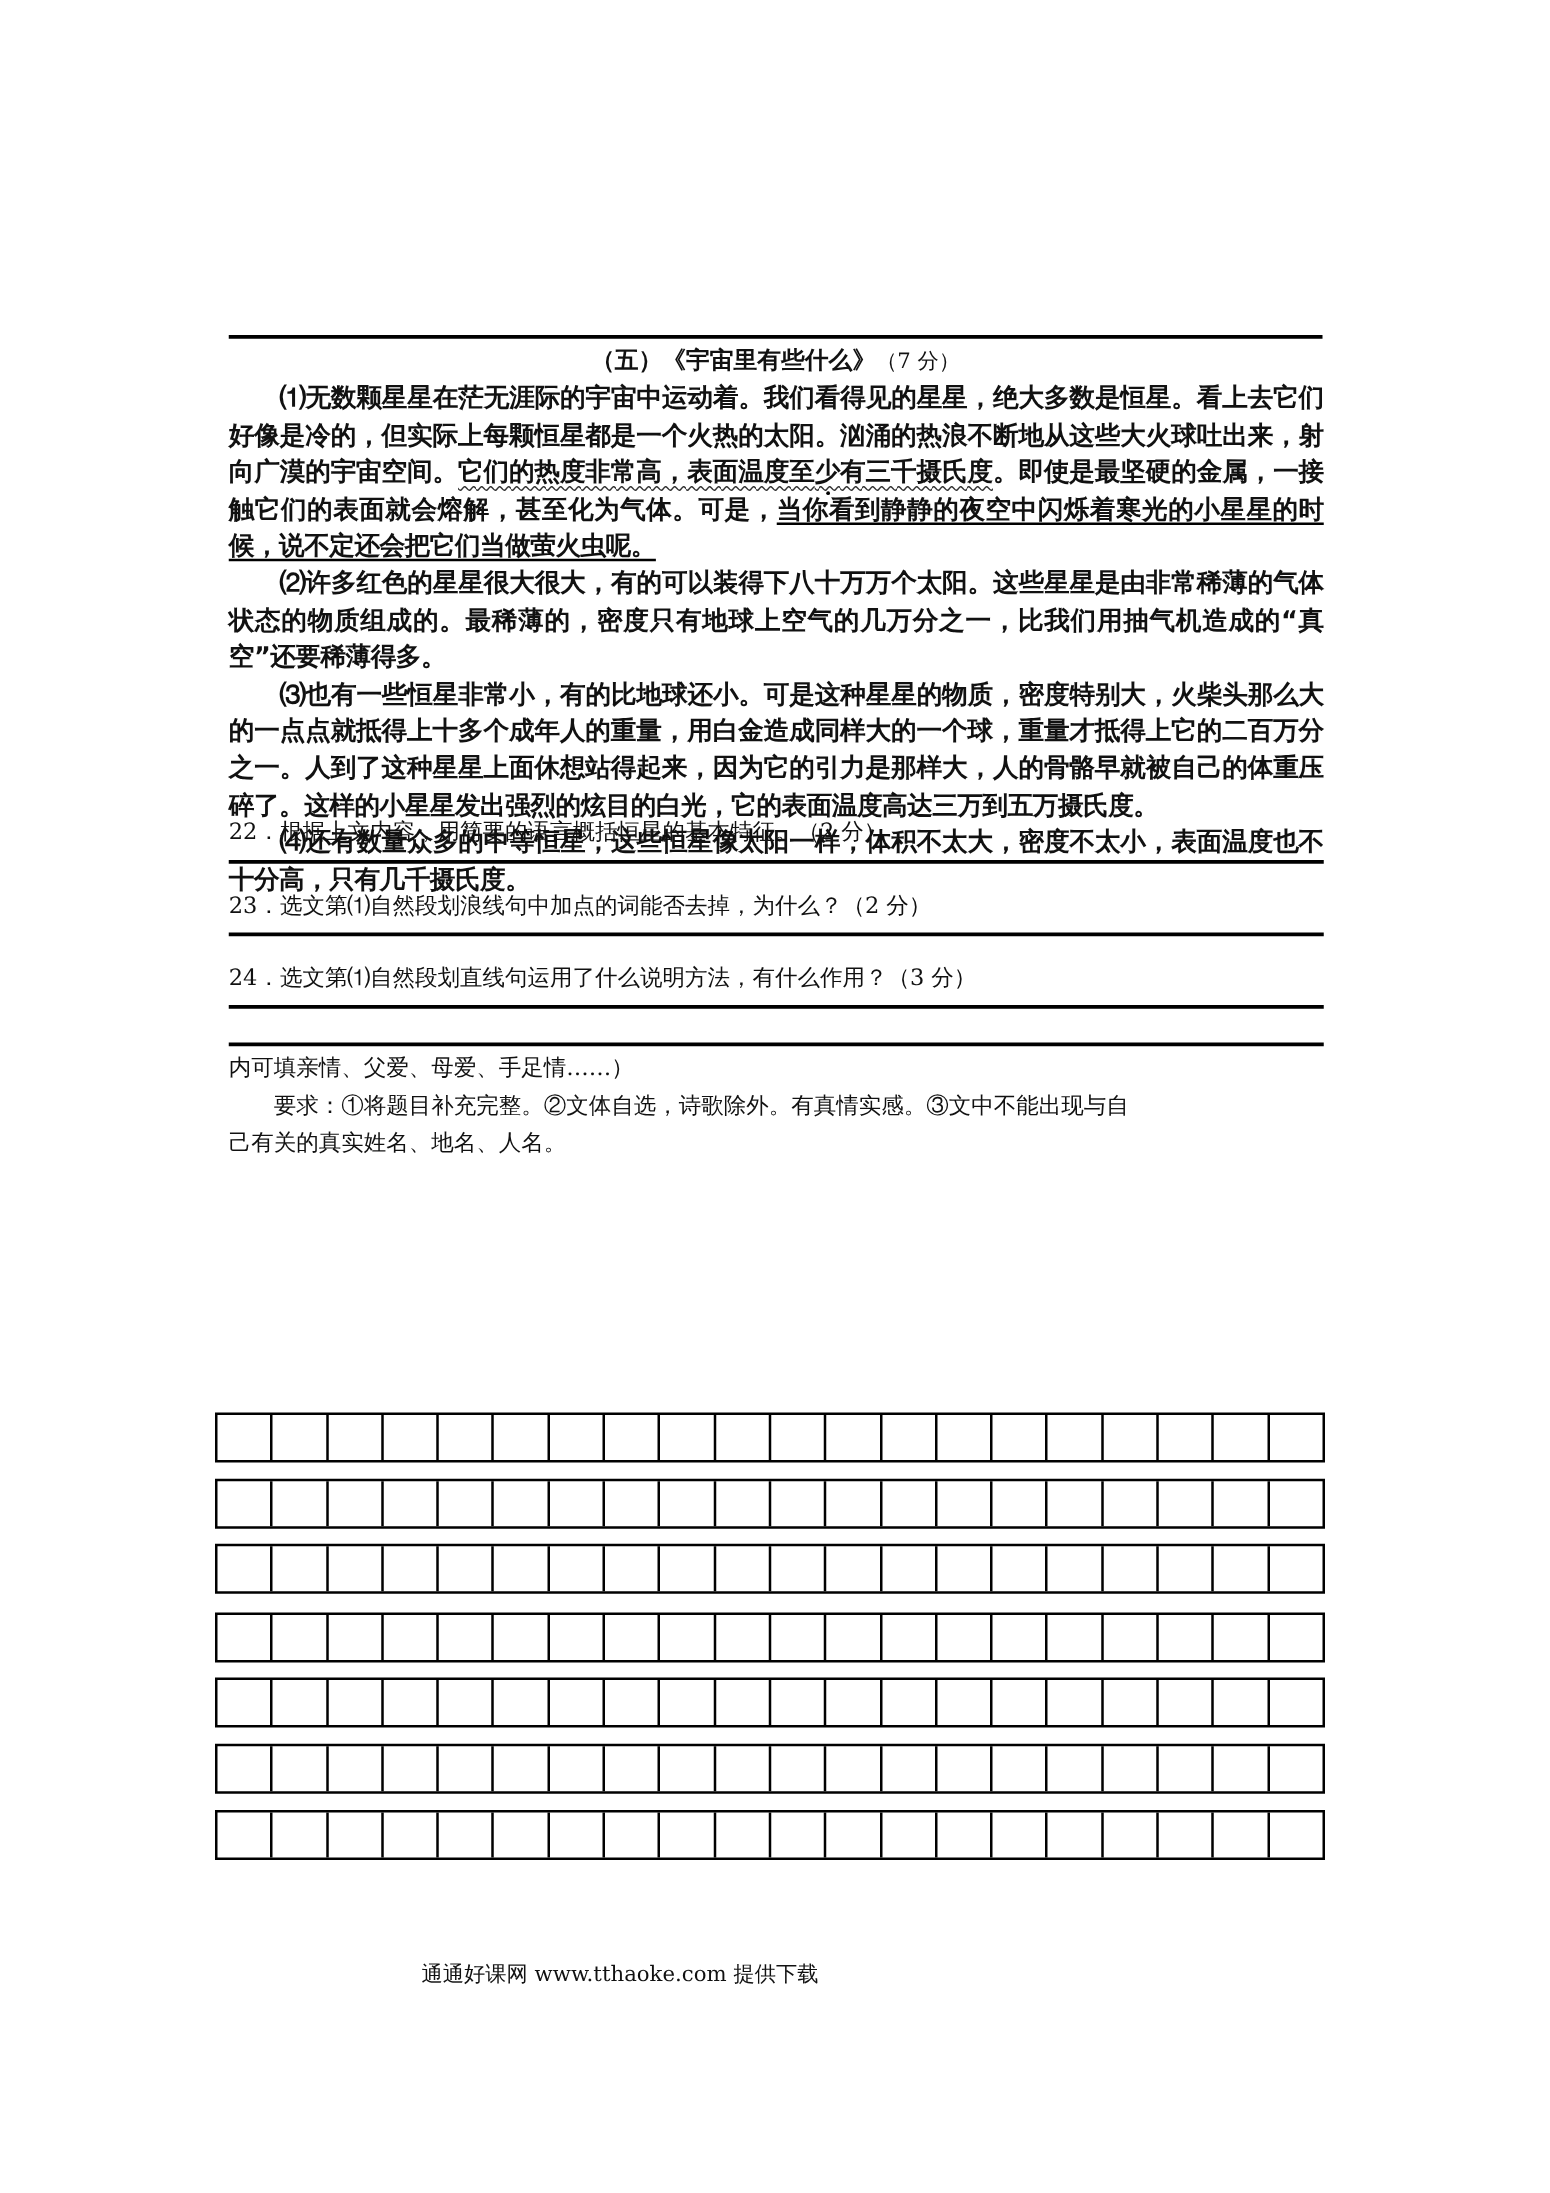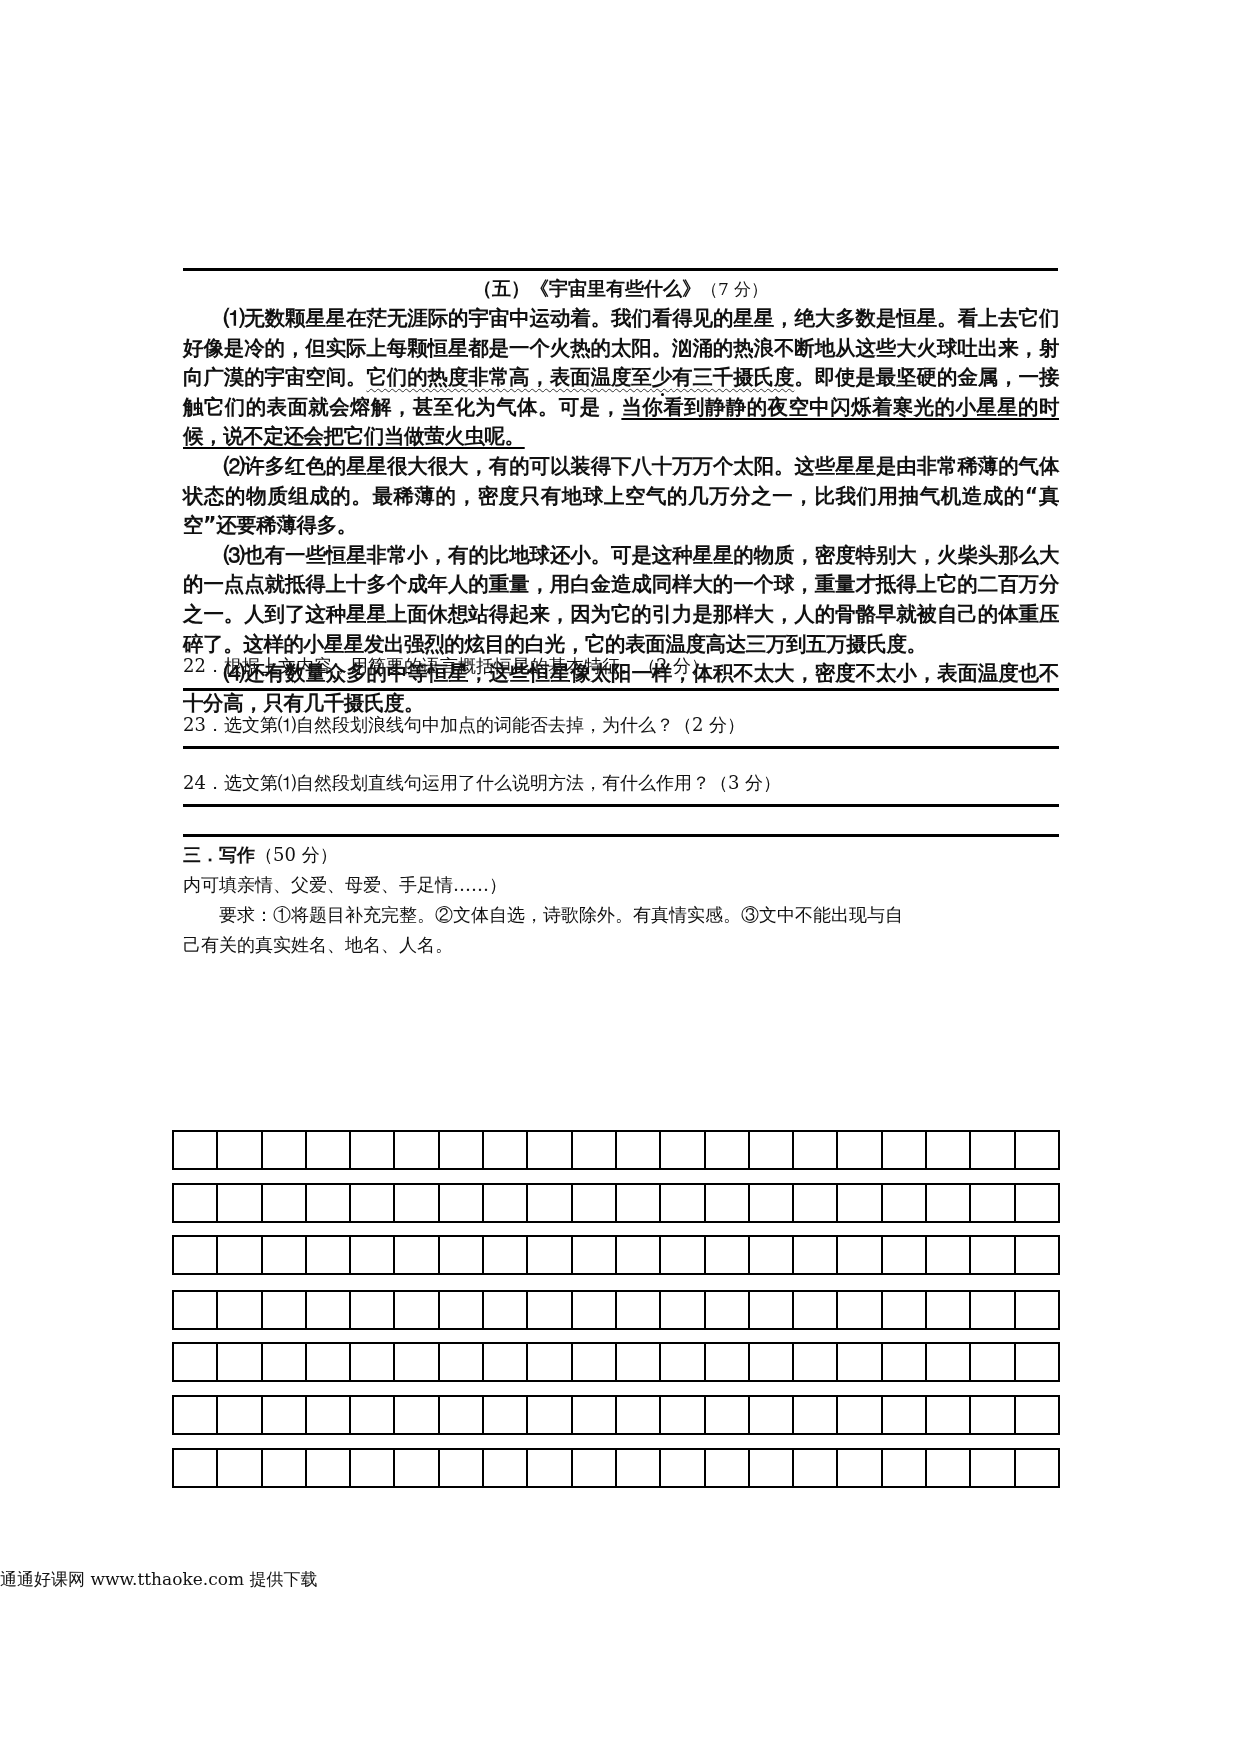--- a/index.html
+++ b/index.html
@@ -19,21 +19,21 @@
   .dot::after { content: ""; position: absolute; left: 50%; bottom: -7px; width: 3px; height: 3px; margin-left: -1px; background: #000; border-radius: 50%; }
   .question { position: absolute; left: 183px; width: 876px; font-family: "DejaVu Serif", "Liberation Serif", serif;
               font-size: 18px; line-height: 26px; margin-top: 12px; }
   .q-line { position: absolute; left: 183px; width: 876px; height: 3px; background: #000; }
   .writing { position: absolute; left: 183px; width: 880px; font-family: "DejaVu Serif", "Liberation Serif", serif; font-size: 18px; line-height: 30px; }
   .writing .hd { font-weight: bold; font-family: "DejaVu Sans", "Liberation Sans", sans-serif; }
   .blank { display: inline-block; width: 112px; border-bottom: 1.5px solid #000; height: 18px; vertical-align: baseline; }
   .grid-row { position: absolute; left: 172px; width: 888px; height: 40px; border: 2.5px solid #000; display: flex; box-sizing: border-box; }
   .cell { flex: 1; border-right: 2px solid #000; }
   .cell:last-child { border-right: none; }
-  .footer { position: absolute; top: 1568px; left: 0; width: 992px; font-family: "DejaVu Serif", "Liberation Serif", serif; font-size: 17px; }
+  .footer { position: absolute; top: 1568px; left: 0; width: 992px; text-align: center; font-family: "DejaVu Serif", "Liberation Serif", serif; font-size: 17px; }
 </style>
 </head>
 <body>
 
 <div class="rule" style="top:268px;"></div>
 
 <div class="section-title">
   <b>（五）《宇宙里有些什么》</b><span class="pts">（7 分）</span>
 </div>
 
@@ -47,21 +47,20 @@
 <div class="question" style="top:641px;">22．根据上文内容，用简要的语言概括恒星的基本特征。（2 分）</div>
 <div class="q-line" style="top:688px;"></div>
 <div class="question" style="top:700px;">23．选文第⑴自然段划浪线句中加点的词能否去掉，为什么？（2 分）</div>
 <div class="q-line" style="top:746px;"></div>
 <div class="question" style="top:758px;">24．选文第⑴自然段划直线句运用了什么说明方法，有什么作用？（3 分）</div>
 <div class="q-line" style="top:804px;"></div>
 
 <div class="q-line" style="top:834px;"></div>
 
 <div class="writing" style="top:840px;">
-  <div><span class="hd">三．写作</span><span>（50 分）</span></div>
   <div>内可填亲情、父爱、母爱、手足情……）</div>
   <div>　　要求：①将题目补充完整。②文体自选，诗歌除外。有真情实感。③文中不能出现与自</div>
   <div>己有关的真实姓名、地名、人名。</div>
 </div>
 
 <div id="grid">
     <div class="grid-row" style="top: 1130px;">
       <div class="cell"></div>
       <div class="cell"></div>
       <div class="cell"></div>

